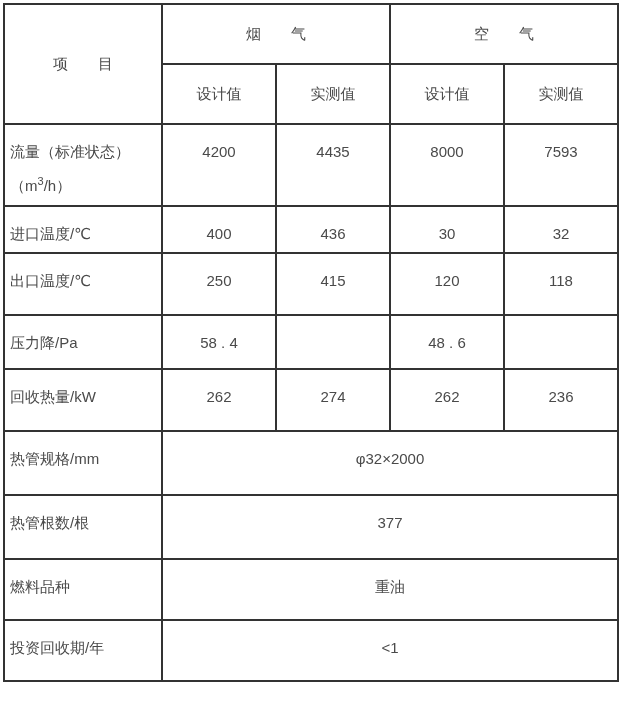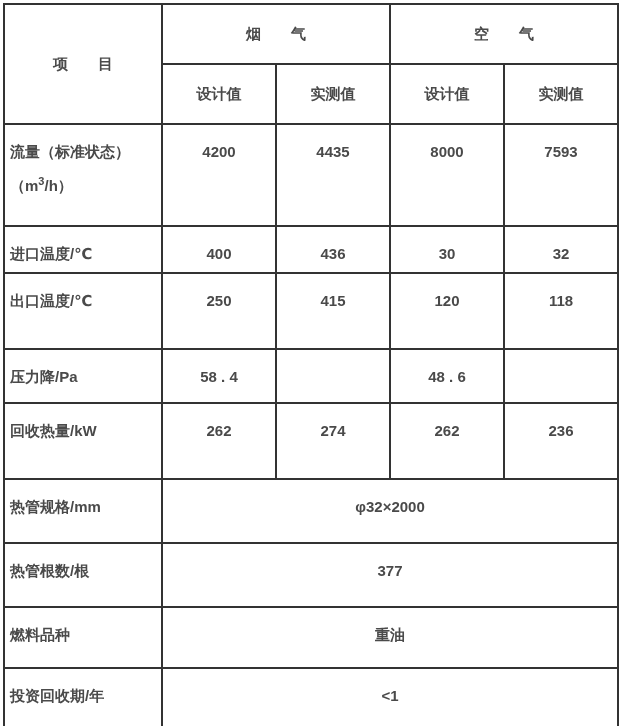--- a/index.html
+++ b/index.html
@@ -20,36 +20,35 @@
     table-layout: fixed;
     width: 614px;
     color: #4a4a4a;
     font-size: 15px;
   }
   table.spec td {
     border: 2px solid #333333;
     box-sizing: border-box;
     background: #ffffff;
     overflow: hidden;
-    font-weight: bold;
   }
   col.c-label { width: 158px; }
   col.c-val   { width: 114px; }
 
   
   td.head {
     text-align: center;
     vertical-align: middle;
     padding: 4px 6px;
   }
   tr.h60  { height: 60px; }
-  tr.r102 { height: 102px; margin-top: 48px; }
+  tr.r102 { height: 82px; margin-top: 48px; }
   tr.r58  { height: 44px; }
   tr.r60  { height: 54px; }
-  tr.r62  { height: 76px; }
+  tr.r62  { height: 62px; }
   tr.r64  { height: 64px; }
   tr.r61  { height: 61px; }
 
   
   td.lbl {
     text-align: left;
     vertical-align: top;
     padding: 16px 4px 8px 5px;
     line-height: 1.4;
   }

